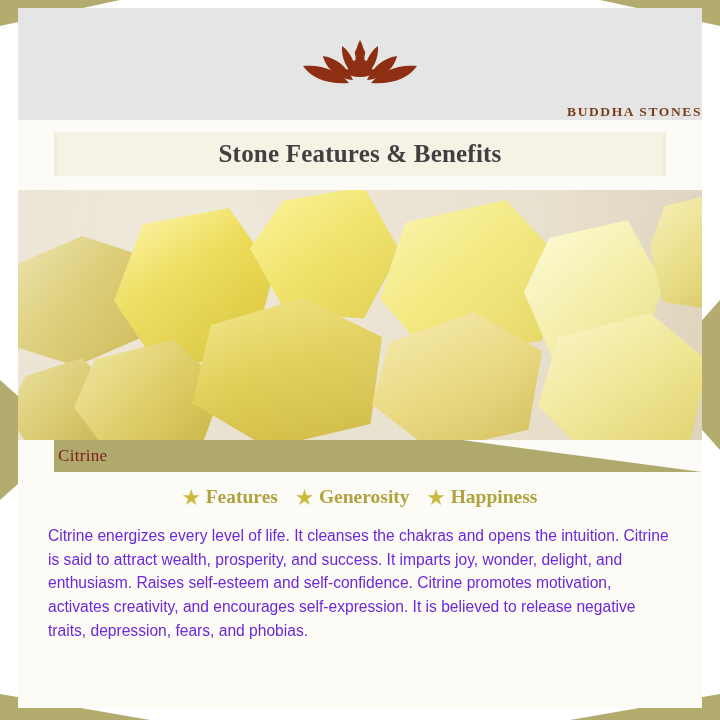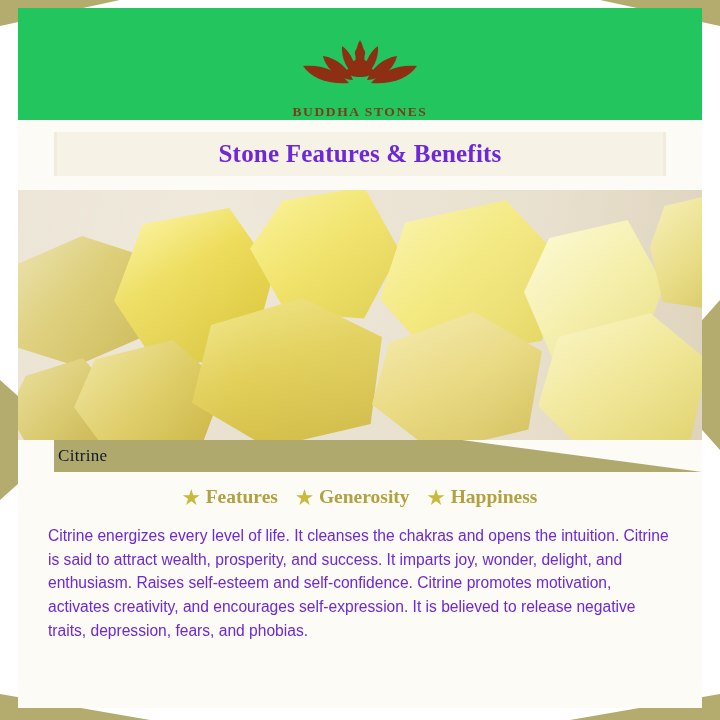--- a/index.html
+++ b/index.html
@@ -67,22 +67,22 @@
   .card {
     position: absolute;
     left: 18px; top: 8px;
     width: 684px; height: 700px;
     background: #fdfbf6;
   }
 
   
   .logo-block {
     padding-top: 18px;
-    text-align: center;
-    background: #22c55e;
+    text-align: right;
+    background: #e5e5e5;
   }
   .lotus { display: block; margin: 0 auto; }
   .brand-name {
     margin-top: 6px;
     font-size: 13.5px;
     letter-spacing: 1.6px;
     color: #7a3d18;
     font-weight: bold;
     font-family: "Liberation Serif", serif;
   }
@@ -95,21 +95,21 @@
     background: #f6f2e6;
     display: flex;
     align-items: center;
     justify-content: center;
     border-left: 3px solid #f1ecdd;
     border-right: 3px solid #f1ecdd;
   }
   .title-banner h1 {
     font-size: 25px;
     font-weight: bold;
-    color: #6d28d9;
+    color: #404040;
     font-family: "Liberation Serif", serif;
     letter-spacing: 0.2px;
   }
 
   
   .hero {
     position: relative;
     margin-top: 14px;
     width: 684px;
     height: 250px;
@@ -195,21 +195,21 @@
     width: 684px;
     height: 32px;
     background: #b0a96d;
     display: flex;
     align-items: center;
   }
   .name-bar .nb-left {
     width: 36px; height: 32px; background: #fdfbf6;
   }
   .name-bar .stone-name {
-    color: #0f172a;
+    color: #7f1d1d;
     font-size: 17px;
     font-family: "Liberation Serif", serif;
     letter-spacing: .3px;
     padding-left: 4px;
   }
   .name-bar .nb-right {
     margin-left: auto;
     width: 0; height: 0;
     border-top: 32px solid #fdfbf6;
     border-left: 240px solid transparent;

